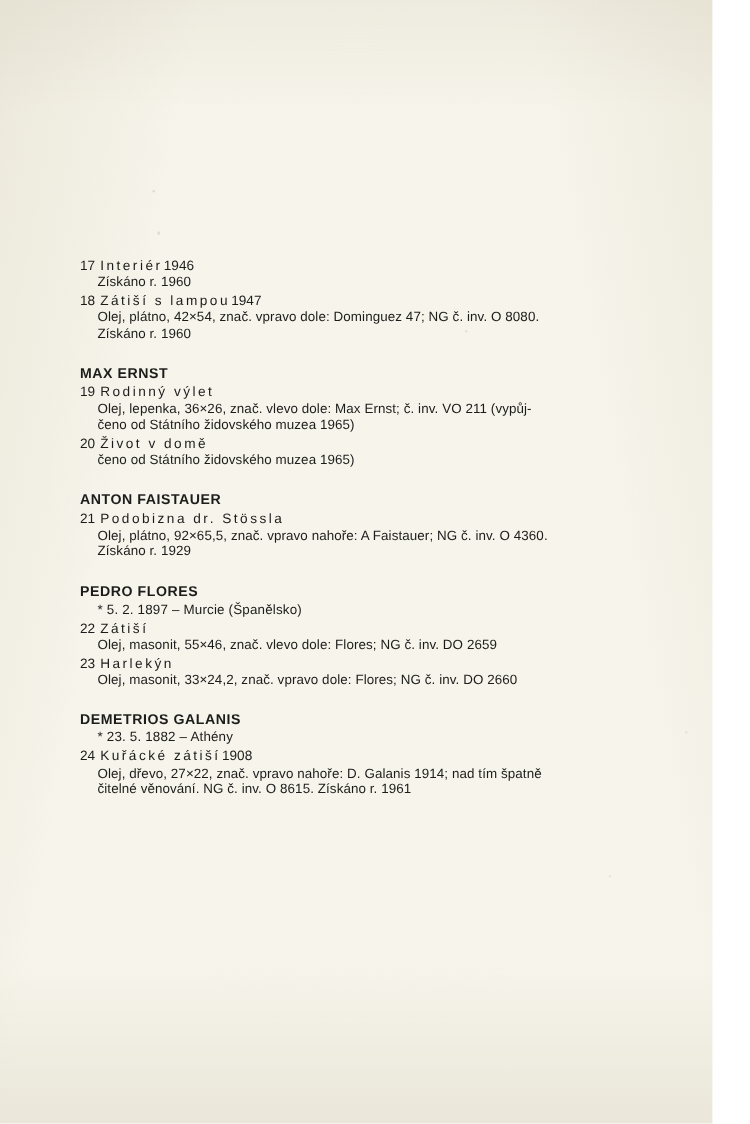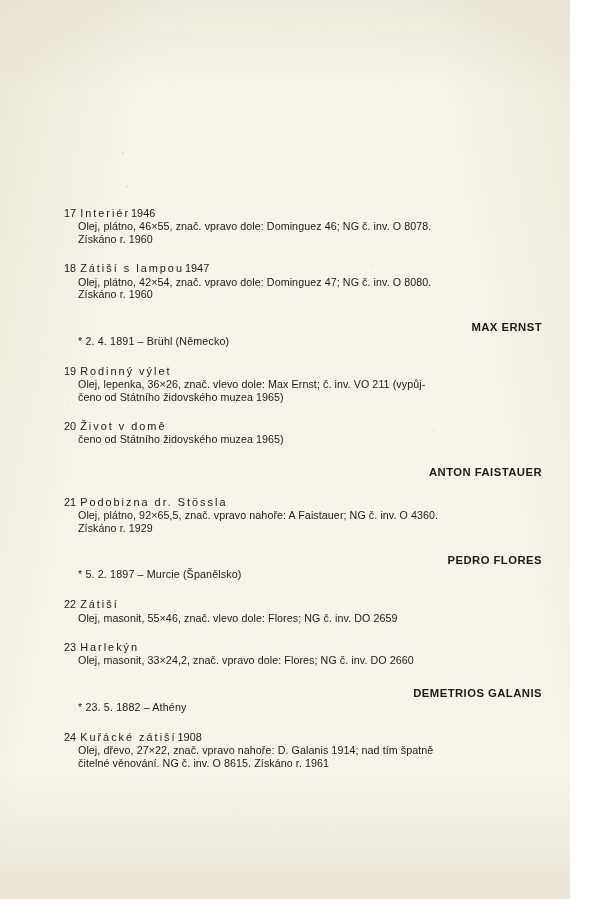--- a/index.html
+++ b/index.html
@@ -53,32 +53,31 @@
   .artist-block {
     margin: 0 0 0 0;
   }
   .artist-name {
     font-weight: bold;
     font-size: 11.3px;
     letter-spacing: 0.45px;
     line-height: 14px;
     margin: 0 0 1px 0;
     white-space: nowrap;
-    text-align: right;
   }
   .artist-dates {
     font-size: 10.7px;
     line-height: 13px;
     margin: 0 0 0 14px;
     letter-spacing: 0.15px;
     white-space: nowrap;
   }
 
   .entry {
-    margin-top: 17px;
+    margin-top: 2px;
   }
   .entry:first-child { margin-top: 0; }
 
   .entry-title {
     font-size: 10.9px;
     line-height: 13.2px;
     margin: 0;
     white-space: nowrap;
   }
   .entry-title .num {
@@ -118,39 +117,37 @@
   <span class="speck" style="left:548px;top:585px;width:2px;height:2px;opacity:.35;"></span>
   <span class="speck" style="left:487px;top:700px;width:2px;height:2px;opacity:.3;"></span>
 
   <div class="content">
 
     <div class="entry">
       <p class="entry-title">
         <span class="num">17</span><span class="ttl">Interiér</span><span class="yr">1946</span>
       </p>
       <p class="entry-desc">
-        <span class="ln">Olej, plátno, 46×55, znač. vpravo dole: Dominguez 46; NG č. inv. O 8078.</span>
         <span class="ln">Získáno r. 1960</span>
       </p>
     </div>
 
     <div class="entry">
       <p class="entry-title">
         <span class="num">18</span><span class="ttl">Zátiší s lampou</span><span class="yr">1947</span>
       </p>
       <p class="entry-desc">
         <span class="ln">Olej, plátno, 42×54, znač. vpravo dole: Dominguez 47; NG č. inv. O 8080.</span>
         <span class="ln">Získáno r. 1960</span>
       </p>
     </div>
 
     <div class="artist-gap"></div>
     <div class="artist-block">
       <p class="artist-name">MAX ERNST</p>
-      <p class="artist-dates">* 2. 4. 1891 – Brühl (Německo)</p>
     </div>
 
     <div class="entry">
       <p class="entry-title">
         <span class="num">19</span><span class="ttl">Rodinný výlet</span>
       </p>
       <p class="entry-desc">
         <span class="ln">Olej, lepenka, 36×26, znač. vlevo dole: Max Ernst; č. inv. VO 211 (vypůj-</span>
         <span class="ln">čeno od Státního židovského muzea 1965)</span>
       </p>

